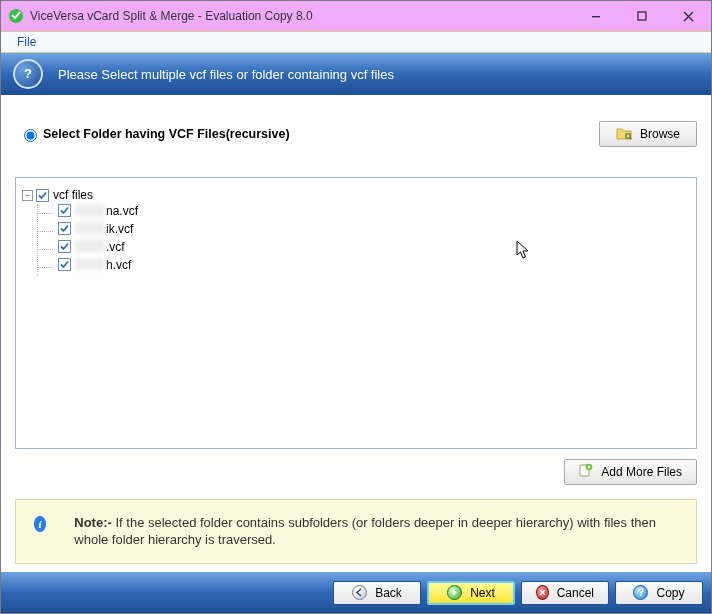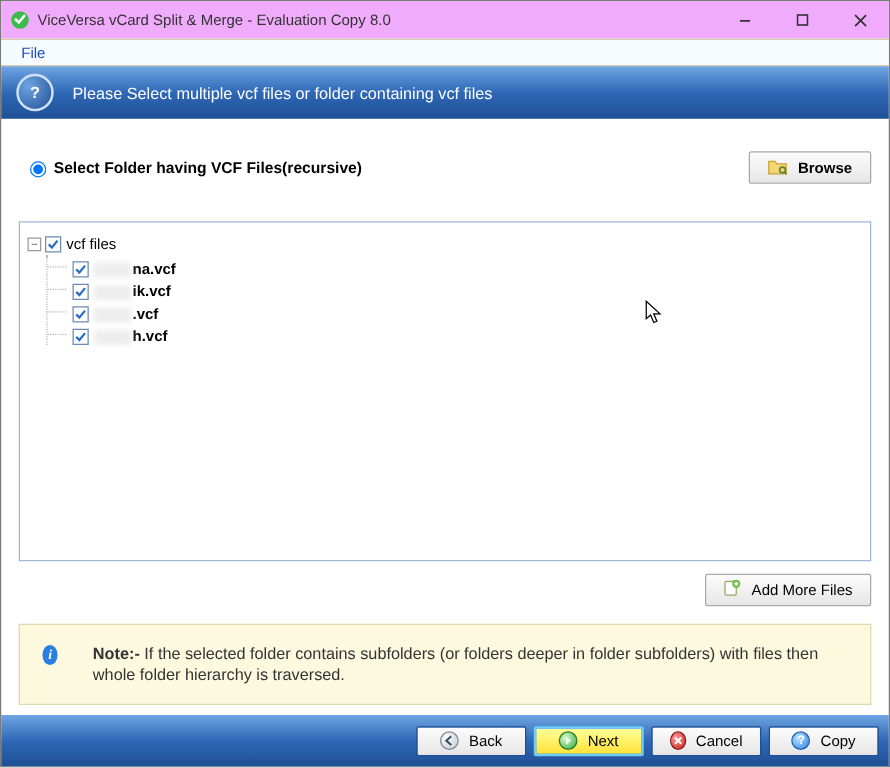--- a/index.html
+++ b/index.html
@@ -13,29 +13,29 @@
   .menubar { height: 22px; background: #f6fbff; border-top: 1px solid #d6c9a6; border-bottom: 1px solid #d6c9a6; display: flex; align-items: center; padding-left: 10px; }
   .menubar .menu-item { color: #1e4dbf; font-size: 12px; padding: 2px 6px; }
   .header { height: 42px; background: linear-gradient(to bottom, #6fa5e3 0%, #2f68b6 50%, #1f4f94 100%); display: flex; align-items: center; padding: 0 12px; color: #fff; font-size: 13px; }
   .header .header-icon { width: 30px; height: 30px; border-radius: 50%; border: 2px solid #cfe1f5; display: flex; align-items: center; justify-content: center; margin-right: 15px; background: radial-gradient(circle at 30% 30%, #6fa5e3, #1f4f94); }
   .content { flex: 1; padding: 20px 14px 8px 14px; display: flex; flex-direction: column; }
   .row-options { display: flex; align-items: center; margin: 6px 0 12px 4px; }
   .radio-wrap { display: flex; align-items: center; margin-right: 28px; }
   .radio-wrap input { margin-right: 6px; }
   .radio-wrap label { font-weight: bold; font-size: 12.5px; }
   .btn { display: inline-flex; align-items: center; justify-content: center; background: linear-gradient(to bottom, #fcfcfc, #e6e6e6); border: 1px solid #a8a8a8; border-radius: 2px; height: 26px; padding: 0 14px; font-size: 12px; cursor: default; gap: 8px; }
-  .btn.browse { width: 98px; font-weight: bold; }
+  .btn.browse { width: 98px; font-weight: normal; }
   .tree-box { flex: 1; border: 1px solid #9fb8d7; background: #fff; margin-top: 18px; padding: 8px 6px; overflow: auto; position: relative; }
   .tree-root { font-size: 12px; }
   .tree-node { display: flex; align-items: center; height: 18px; }
   .tree-toggle { width: 11px; height: 11px; border: 1px solid #999; display: flex; align-items: center; justify-content: center; font-size: 9px; line-height: 1; color: #555; margin-right: 3px; background: #fff; }
   .chk { width: 13px; height: 13px; border: 1px solid #6b8ab5; background: #fff; margin-right: 4px; display: flex; align-items: center; justify-content: center; }
   .chk svg { display: block; }
   .tree-children { margin-left: 15px; border-left: 1px dotted #b8b8b8; padding-left: 0; }
-  .tree-child { display: flex; align-items: flex-end; height: 18px; position: relative; padding-left: 20px; font-weight: bold; }
+  .tree-child { display: flex; align-items: flex-start; height: 18px; position: relative; padding-left: 20px; }
   .tree-child::before { content: ""; position: absolute; left: 0; top: 9px; width: 15px; border-top: 1px dotted #b8b8b8; }
   .blur-text { display: inline-block; min-width: 30px; height: 12px; background: #ededed; filter: blur(2px); margin-right: 1px; vertical-align: middle; }
   .cursor { position: absolute; left: 500px; top: 62px; pointer-events: none; }
   .add-more-row { display: flex; justify-content: flex-end; margin-top: 10px; }
   .note-box { margin-top: 14px; background: #fcf9de; border: 1px solid #dddaad; padding: 14px 18px; display: flex; align-items: flex-start; }
   .note-icon { width: 16px; height: 16px; border-radius: 50%; background: #2a7de1; color: #fff; font-style: italic; font-family: Georgia, serif; font-size: 11px; display: flex; align-items: center; justify-content: center; margin-right: 28px; margin-top: 2px; font-weight: bold; }
   .note-text { font-size: 13px; color: #333; line-height: 1.35; }
   .note-text b { font-weight: bold; }
   .footer { height: 41px; background: linear-gradient(to bottom, #6fa5e3 0%, #2f68b6 50%, #1f4f94 100%); display: flex; align-items: center; justify-content: flex-end; padding: 0 8px; gap: 6px; }
   .footer .btn { height: 24px; width: 88px; font-weight: normal; border-color: #1f4f94; }
@@ -170,21 +170,21 @@
               <path d="M10 2.3 V5.7 M8.3 4 H11.7" stroke="#fff" stroke-width="1.2"></path>
             </svg>
         </span>
         <span>Add More Files</span>
       </button>
     </div>
 
     <div class="note-box">
       <span class="note-icon">i</span>
       <div class="note-text">
-        <b>Note:- </b><span>If the selected folder contains subfolders (or folders deeper in folder subfolders) with files then whole folder hierarchy is traversed.</span>
+        <b>Note:- </b><span>If the selected folder contains subfolders (or folders deeper in deeper hierarchy) with files then whole folder hierarchy is traversed.</span>
       </div>
     </div>
 
   </div>
 
   <div class="footer">
     <button class="btn">
       <span class="icon-circle" style="width:15px;height:15px;background:radial-gradient(circle at 35% 35%,#fff,#bfc7cf);border:1px solid #7a869a;">
         <svg width="9" height="9" viewBox="0 0 9 9">
             <path d="M6 1 L2 4.5 L6 8" fill="none" stroke="#3a4a62" stroke-width="1.6"></path>

